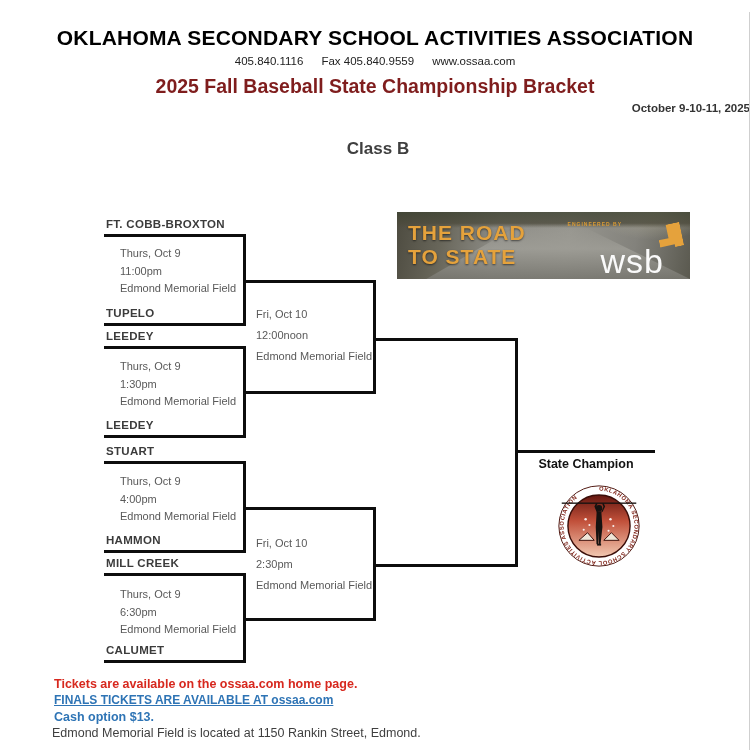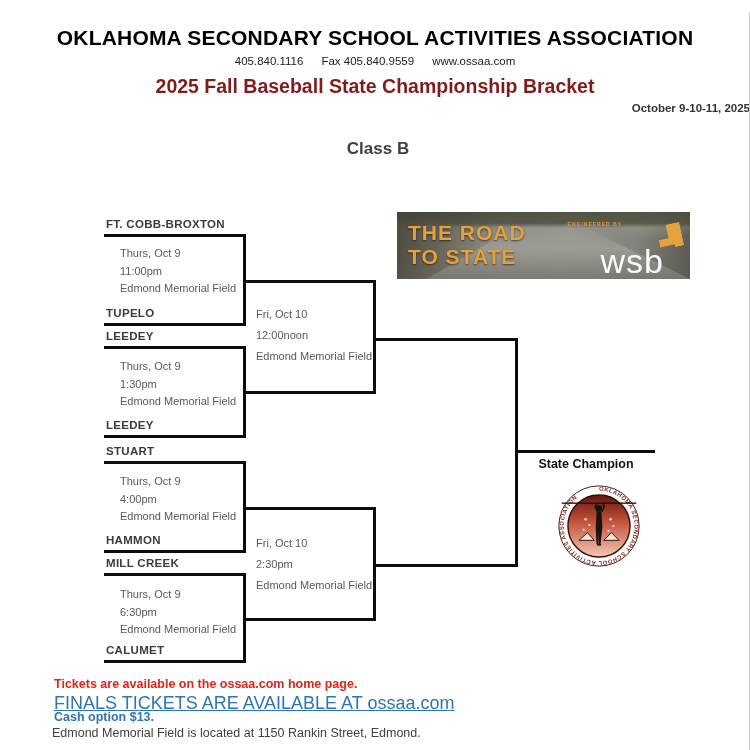--- a/index.html
+++ b/index.html
@@ -85,21 +85,21 @@
   }
   .banner .wsb-arrow {
     position:absolute; right:8px; top:12px; width:24px; height:24px;
     background:#e5a23c;
     clip-path:polygon(0 58%, 42% 58%, 42% 0, 100% 0, 100% 100%, 62% 100%, 62% 88%, 0 88%);
     transform:rotate(-12deg);
   }
   
   .foot { position:absolute; left:54px; white-space:nowrap; }
   .foot-red   { top:665px; font-size:12.5px; font-weight:bold; color:#d7281e; }
-  .foot-link  { top:681px; font-size:18px; font-weight:normal; color:#2e74b5; text-decoration:underline; }
+  .foot-link  { top:681px; font-size:12px; font-weight:bold; color:#2e74b5; text-decoration:underline; }
   .foot-cash  { top:698px; font-size:12.5px; font-weight:bold; color:#2e74b5; }
   .foot-addr  { top:714px; font-size:12.5px; color:#3f3f3f; left:52px; }
   
   .seal { position:absolute; left:556px; top:471px; width:86px; height:86px; }
 </style>
 </head>
 <body>
 
 <div id="page">
 

